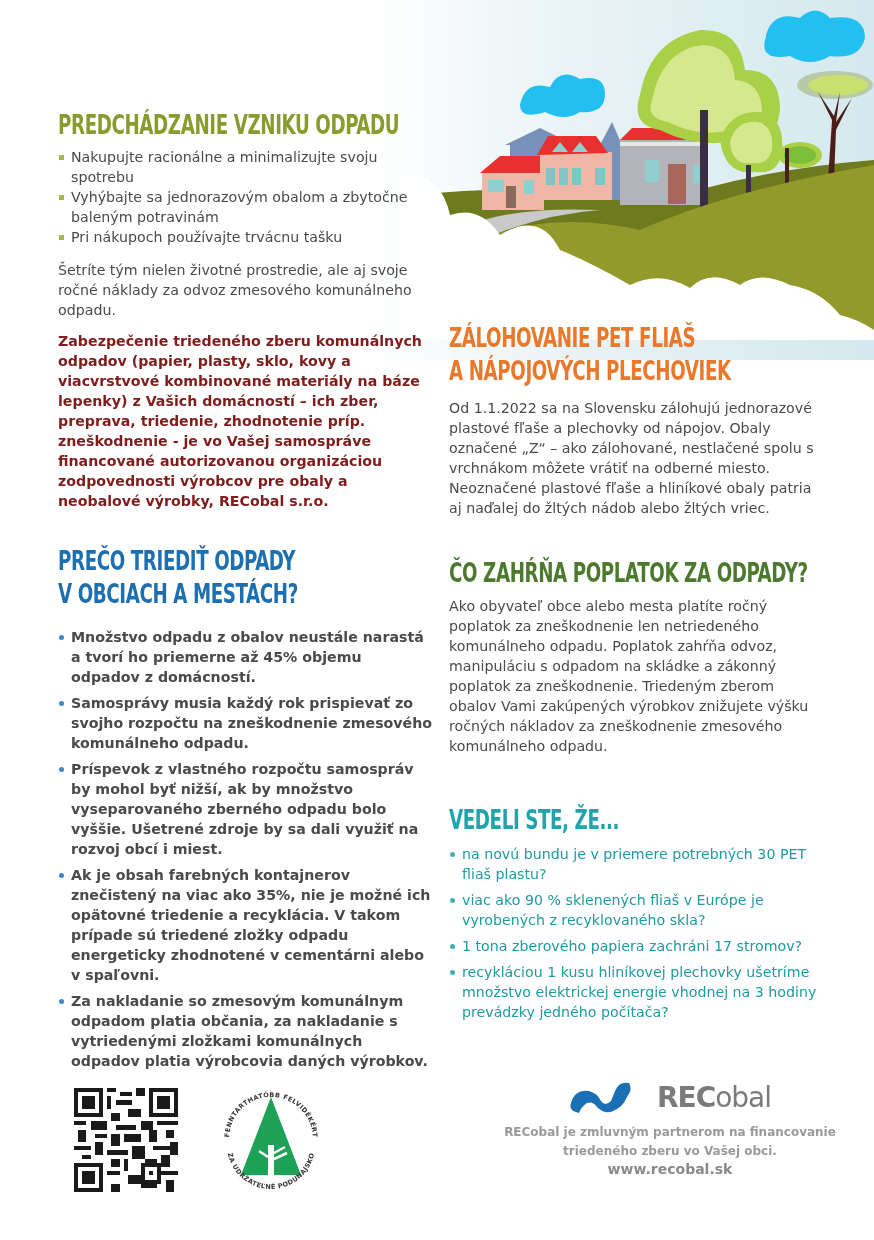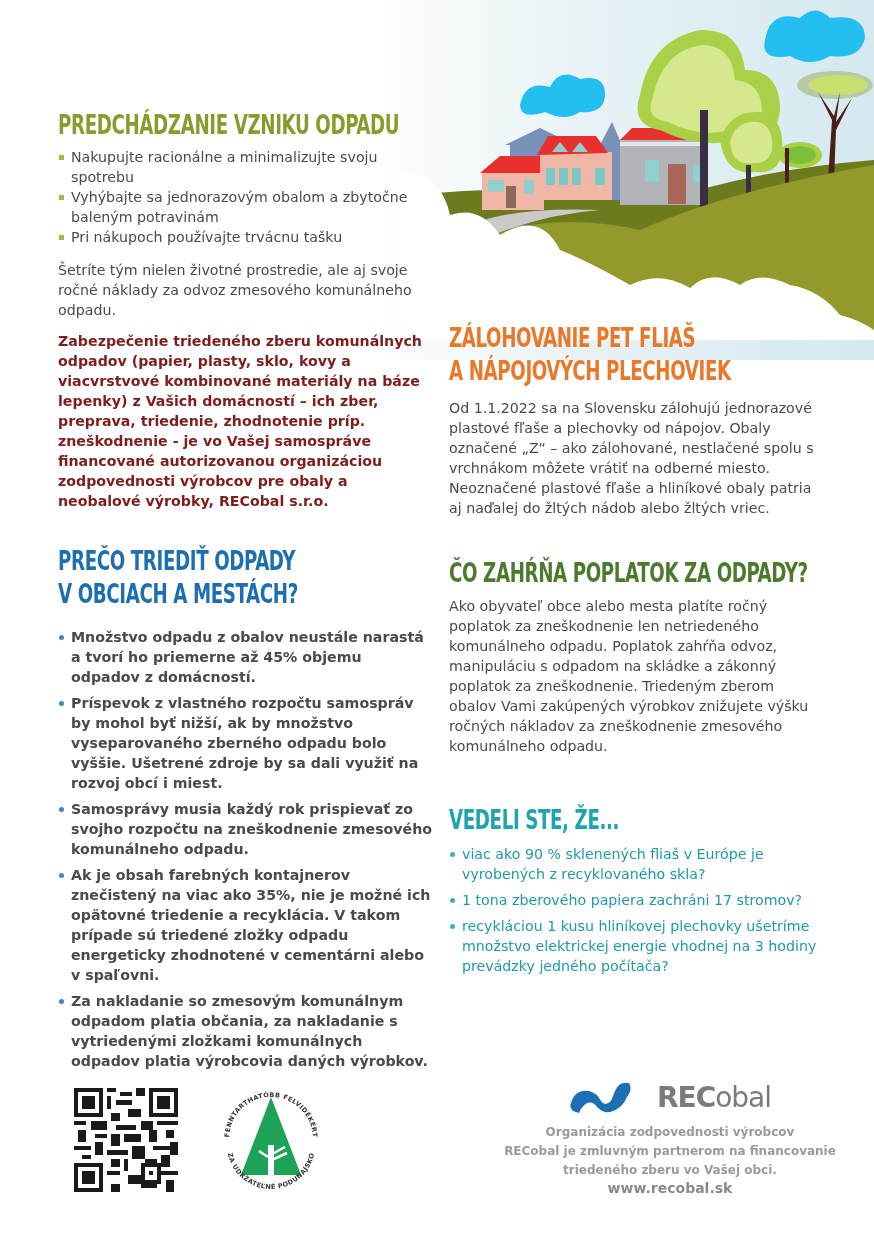--- a/index.html
+++ b/index.html
@@ -133,41 +133,42 @@
   </ul>
   <p style="margin-top:13px;">Šetríte tým nielen životné prostredie, ale aj svoje ročné náklady za odvoz zmesového komunálneho odpadu.</p>
   <p class="bold" style="margin-top:11px;">Zabezpečenie triedeného zberu komunálnych odpadov (papier, plasty, sklo, kovy a viacvrstvové kombinované materiály na báze lepenky) z Vašich domácností – ich zber, preprava, triedenie,  zhodnotenie príp. zneškodnenie - je vo Vašej samospráve financované autorizovanou organizáciou zodpovednosti výrobcov pre obaly a neobalové  výrobky, RECobal s.r.o.</p>
 </div>
 
 <div class="col left" style="top:545px;">
   <h2 class="head h-blue">Prečo triediť odpady</h2>
   <h2 class="head h-blue">v obciach a mestách?</h2>
   <ul class="bul blue" style="margin-top:16px;">
     <li>Množstvo odpadu z obalov neustále narastá a tvorí ho priemerne až 45% objemu odpadov z domácností.</li>
+    <li>Samosprávy musia každý rok prispievať zo svojho rozpočtu na zneškodnenie zmesového komunálneho odpadu.</li>
     <li>Príspevok z vlastného rozpočtu samospráv by mohol byť nižší, ak by množstvo  vyseparovaného zberného odpadu bolo vyššie. Ušetrené zdroje by sa dali využiť na rozvoj obcí i miest.</li>
-    <li>Samosprávy musia každý rok prispievať zo svojho rozpočtu na zneškodnenie zmesového komunálneho odpadu.</li>
     <li>Ak je obsah farebných kontajnerov znečistený na viac ako 35%, nie je možné ich  opätovné triedenie a recyklácia. V takom prípade sú triedené zložky odpadu energeticky zhodnotené v cementárni alebo v spaľovni.</li>
     <li>Za nakladanie so zmesovým komunálnym odpadom platia občania, za nakladanie s vytriedenými zložkami komunálnych odpadov platia výrobcovia daných výrobkov.</li>
   </ul>
 </div>
 
 <div class="col right" style="top:322px;">
   <h2 class="head h-orange">Zálohovanie PET fliaš</h2>
   <h2 class="head h-orange">a nápojových plechoviek</h2>
   <p style="margin-top:10px;">Od 1.1.2022 sa na Slovensku zálohujú jednorazové plastové fľaše a plechovky od nápojov. Obaly označené „Z“ – ako zálohované, nestlačené spolu s vrchnákom môžete vrátiť na odberné miesto. Neoznačené plastové fľaše a hliníkové obaly patria aj naďalej do žltých nádob alebo žltých vriec.</p>
 </div>
 
 <div class="col right" style="top:563px;">
   <h2 class="head h-dkgreen">Čo zahŕňa poplatok za odpady?</h2>
   <p style="margin-top:13px;">Ako obyvateľ obce alebo mesta platíte ročný poplatok za zneškodnenie len netriedeného komunálneho odpadu. Poplatok zahŕňa odvoz, manipuláciu s odpadom na skládke a zákonný poplatok za zneškodnenie. Triedeným zberom obalov Vami zakúpených výrobkov znižujete výšku ročných nákladov za zneškodnenie zmesového komunálneho odpadu.</p>
 </div>
 
 <div class="col right" style="top:810px;">
   <h2 class="head h-teal">Vedeli ste, že...</h2>
   <ul class="bul teal" style="margin-top:14px;">
+    <li>na novú bundu je v priemere potrebných 30 PET fliaš plastu?</li>
     <li>viac ako 90 % sklenených fliaš v Európe je vyrobených z recyklovaného skla?</li>
     <li>1 tona zberového papiera zachráni 17 stromov?</li>
     <li>recykláciou 1 kusu hliníkovej plechovky ušetríme množstvo elektrickej energie vhodnej  na 3 hodiny prevádzky jedného počítača?</li>
   </ul>
 </div>
 
 <svg class="qr" viewBox="0 0 25 25" shape-rendering="crispEdges">
   <g fill="#1a1a1a">
     <rect x="0" y="0" width="7" height="7"></rect>
       <rect x="1" y="1" width="5" height="5" fill="#fff"></rect>
@@ -237,18 +238,17 @@
 </svg>
 
 <div class="recobal">
   <div class="reclogo">
     <svg width="64" height="40" viewBox="0 0 64 40">
       <path d="M2 26 Q6 12 20 14 Q28 16 32 24 Q36 30 42 24 L46 14 Q50 4 60 6 Q64 12 58 20 Q54 30 44 34 Q36 38 28 30 Q24 24 18 26 Q12 30 10 36 L4 34 Q0 30 2 26z" fill="#1a6fb5"></path>
     </svg>
     <span class="recname"><b>REC</b><span>obal</span></span>
   </div>
   <div class="rectext">
-    <div>Organizácia zodpovednosti výrobcov</div>
     <div>RECobal je zmluvným partnerom na financovanie</div>
     <div>triedeného zberu vo Vašej obci.</div>
   </div>
   <div class="recurl">www.recobal.sk</div>
 </div>
 
 </body></html>

